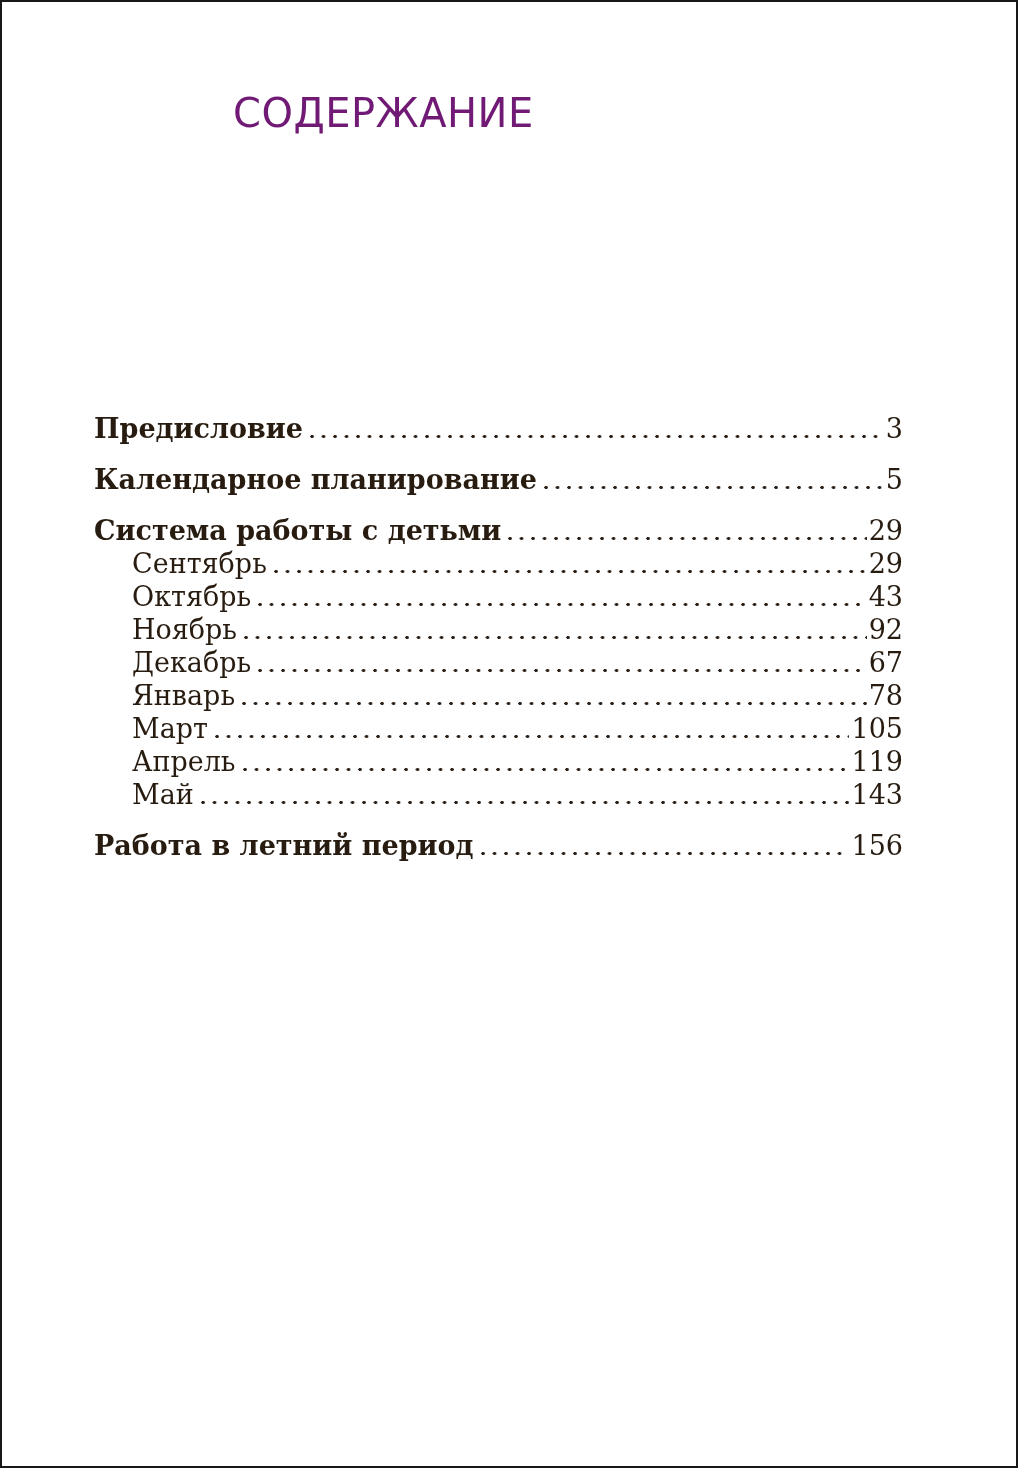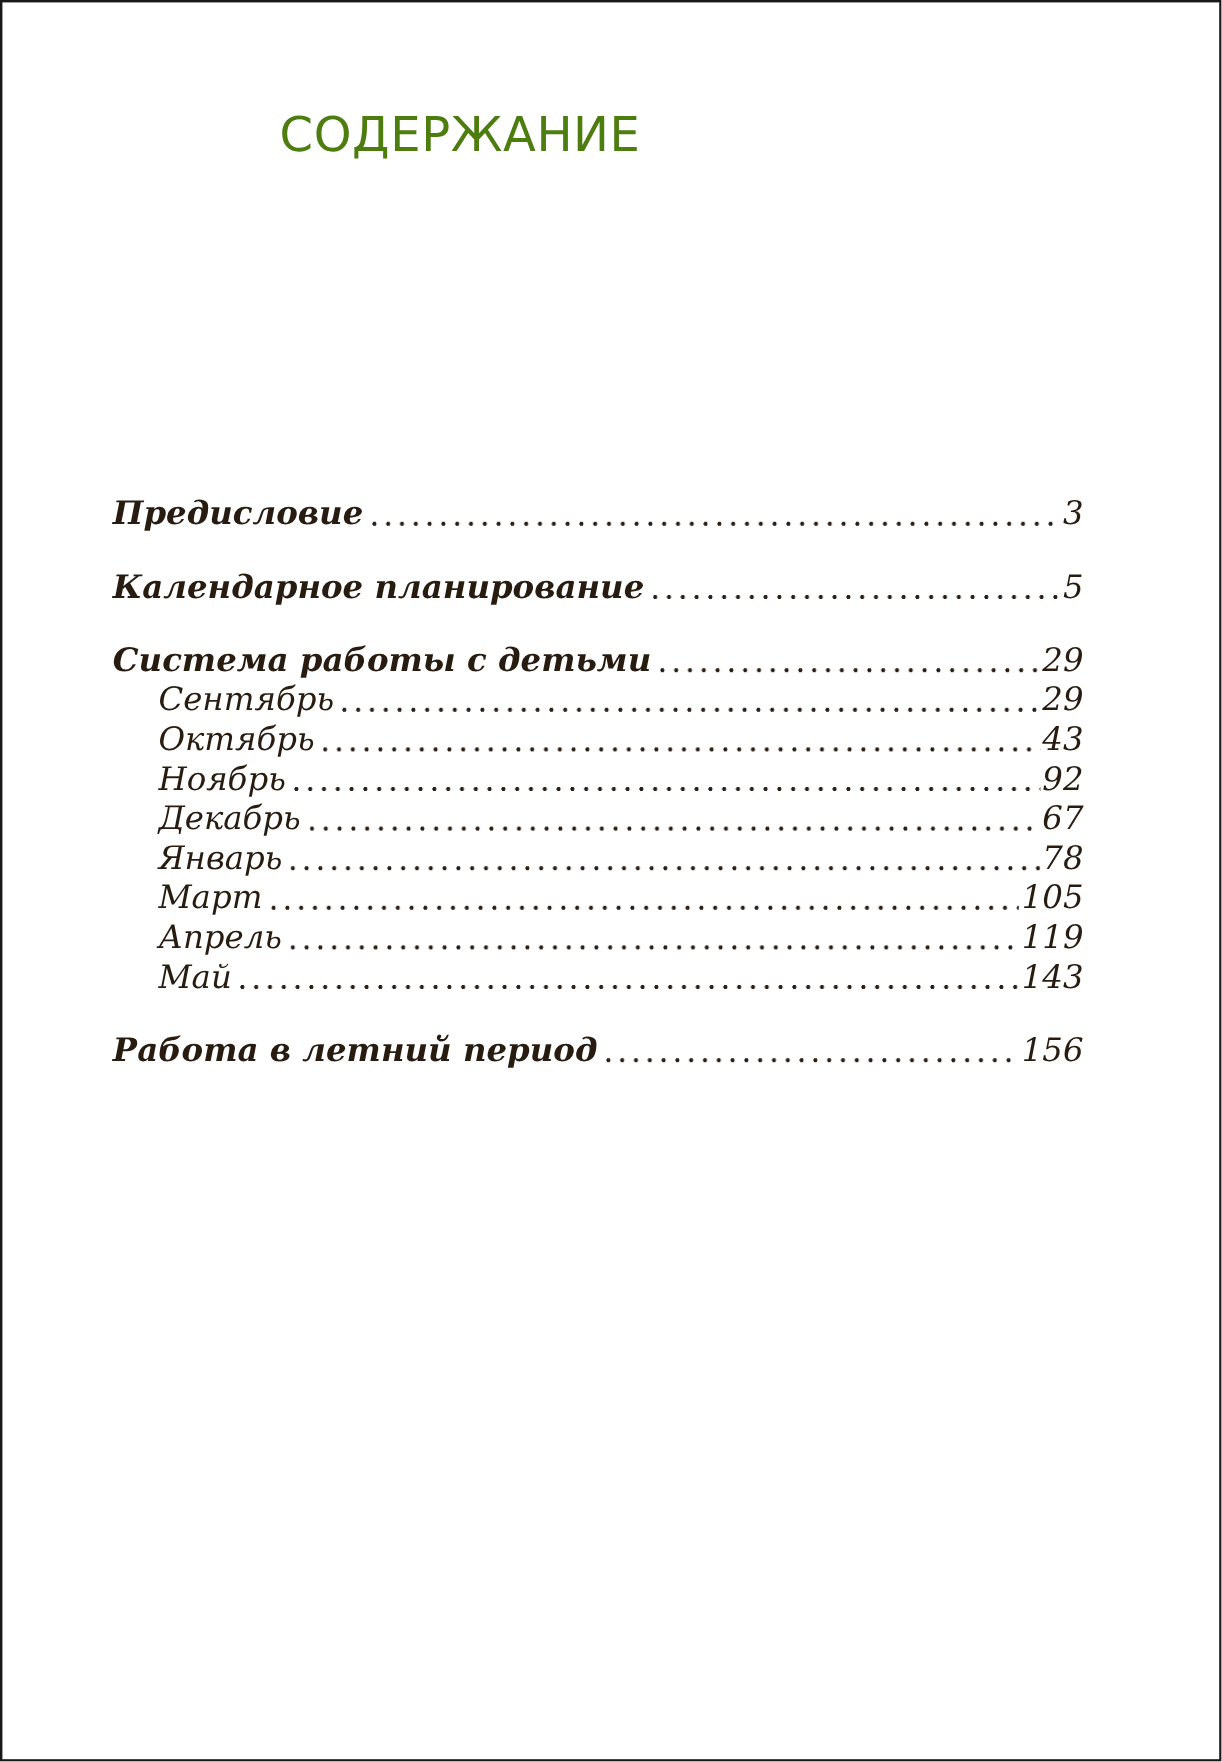--- a/index.html
+++ b/index.html
@@ -35,44 +35,43 @@
     left: 92px;
     top: 410px;
     width: 809px;
   }
   .toc-row {
     display: flex;
     align-items: center;
     font-size: 27px;
     line-height: 33px;
     white-space: nowrap;
-    font-style: italic;
   }
-  .toc-row.bold { font-weight: bold; margin-top: 28px; }
+  .toc-row.bold { font-weight: bold; margin-top: 18px; }
   .toc-row.bold:first-child { margin-top: 0; }
   .toc-row.indent { padding-left: 38px; }
   .lbl-rest { font-weight: normal; }
   .leader {
     flex: 1 1 auto;
     min-width: 18px;
     align-self: flex-end;
     height: 5px;
     margin: 0 2px 6px 7px;
     background-image: radial-gradient(circle at 2px 2.5px, #2b2017 1.5px, transparent 1.9px);
     background-size: 11.5px 5px;
     background-repeat: repeat-x;
     background-position: left bottom;
   }
   .pagenum { font-weight: normal; }
 </style>
 </head>
 <body>
 
 <div class="page" style="color: rgb(40, 28, 17); border-color: rgb(24, 24, 24);">
-  <h1 class="title" style="color: #4d7c0f;">СОДЕРЖАНИЕ</h1>
+  <h1 class="title" style="color: #701a75;">СОДЕРЖАНИЕ</h1>
   <div class="toc">
   <div class="toc-row bold">
     <span class="toc-label"><span class="lbl-main">Предисловие</span><span class="lbl-rest"></span></span>
     <span class="leader"></span>
     <span class="pagenum">3</span>
   </div>
 
   <div class="toc-row bold">
     <span class="toc-label"><span class="lbl-main">Календарное планирование</span><span class="lbl-rest"></span></span>
     <span class="leader"></span>

